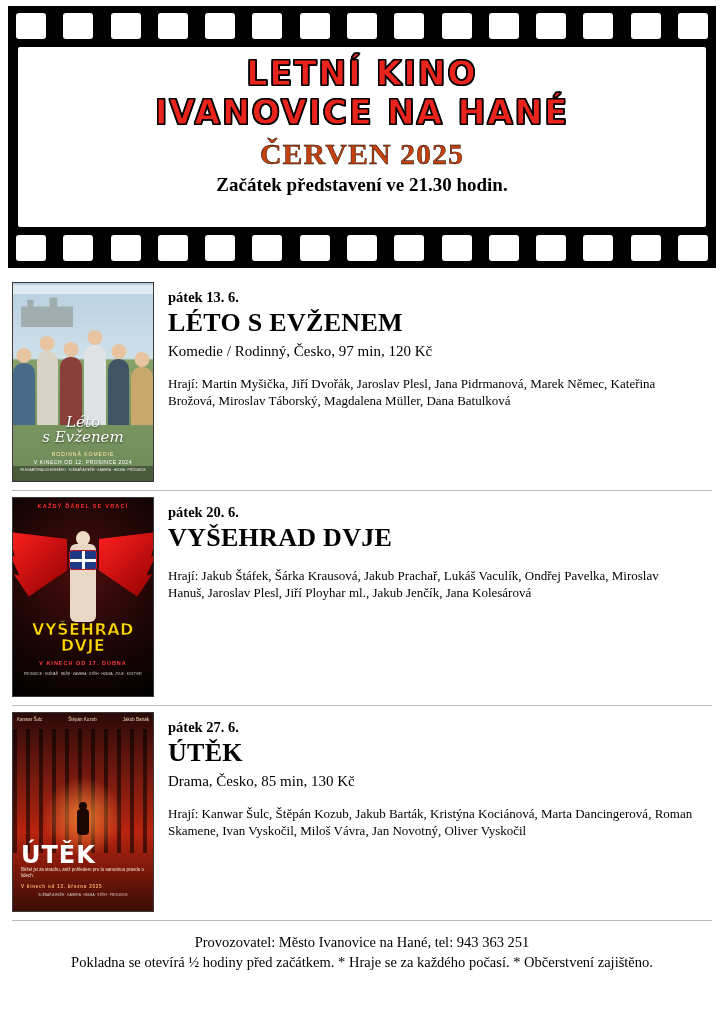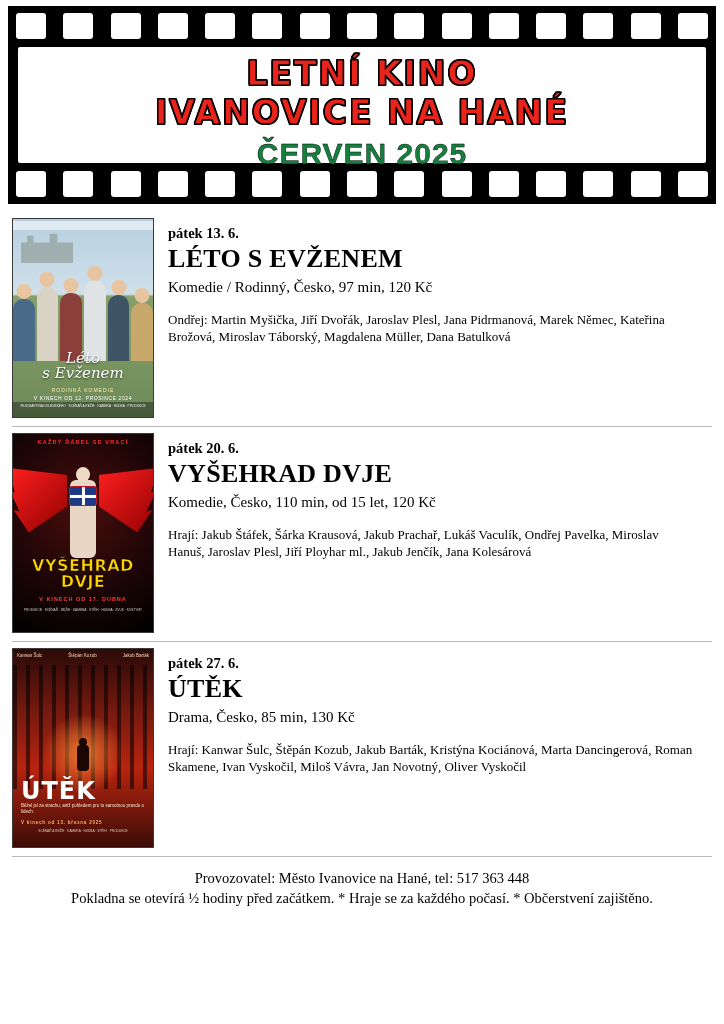--- a/index.html
+++ b/index.html
@@ -18,21 +18,21 @@
     position: relative;
     width: 724px;
     height: 1024px;
   }
 
   
   .filmstrip {
     position: relative;
     margin: 6px 8px 0 8px;
     background: #000;
-    height: 198px;
+    height: 262px;
     box-sizing: border-box;
     padding: 0;
   }
   .perf-row {
     position: absolute;
     left: 0;
     width: 100%;
     height: 26px;
     display: flex;
     justify-content: space-between;
@@ -75,27 +75,27 @@
   }
   .title-line1 {
     font-size: 33px;
     line-height: 38px;
   }
   .title-line2 {
     font-size: 33px;
     line-height: 40px;
   }
   .month-line {
-    font-family: Liberation Sans, sans-serif;
+    font-family: Liberation Serif, serif;
     font-weight: bold;
     font-size: 30px;
     line-height: 38px;
     letter-spacing: 1px;
     -webkit-text-stroke: 0.4px #000;
-    color: #15803d;
+    color: #c2410c;
     margin-top: 2px;
   }
   .start-line {
     font-family: "Liberation Serif", serif;
     font-weight: bold;
     font-size: 19px;
     line-height: 24px;
     margin-top: 0;
   }
 
@@ -382,21 +382,21 @@
             <div>s Evženem</div>
           </div>
         <div class="tagline">RODINNÁ KOMEDIE</div>
         <div class="datebar">V KINECH OD 12. PROSINCE 2024</div>
         <div class="credits">FILM MARTINA DOLENSKÉHO · SCÉNÁŘ A REŽIE · KAMERA · HUDBA · PRODUKCE</div>
       </div>
       <div class="info">
         <div class="date">pátek 13. 6.</div>
         <div class="film-title">LÉTO S EVŽENEM</div>
         <div class="meta">Komedie / Rodinný, Česko, 97 min, 120 Kč</div>
-        <div class="cast">Ondřej: Martin Myšička, Jiří Dvořák, Jaroslav Plesl, Jana Pidrmanová, Marek Němec, Kateřina Brožová, Miroslav Táborský, Magdalena Müller, Dana Batulková</div>
+        <div class="cast">Hrají: Martin Myšička, Jiří Dvořák, Jaroslav Plesl, Jana Pidrmanová, Marek Němec, Kateřina Brožová, Miroslav Táborský, Magdalena Müller, Dana Batulková</div>
       </div>
     </div>
 
     <div class="movie">
       <div class="poster p2">
         <div class="toptext">KAŽDÝ ĎÁBEL SE VRACÍ</div>
         <div class="wingL"></div>
         <div class="wingR"></div>
         <div class="figure"></div>
         <div class="shorts"></div>
@@ -405,21 +405,20 @@
             <div>          VYŠEHRAD</div>
             <div>          DVJE</div>
             <div>        </div>
           </div>
         <div class="subdate">V KINECH OD 17. DUBNA</div>
         <div class="credits">PRODUKCE · SCÉNÁŘ · REŽIE · KAMERA · STŘIH · HUDBA · ZVUK · KOSTÝMY</div>
       </div>
       <div class="info">
         <div class="date">pátek 20. 6.</div>
         <div class="film-title">VYŠEHRAD DVJE</div>
-        <div class="meta">Komedie, Česko, 110 min, od 15 let, 120 Kč</div>
         <div class="cast">Hrají: Jakub Štáfek, Šárka Krausová, Jakub Prachař, Lukáš Vaculík, Ondřej Pavelka, Miroslav Hanuš, Jaroslav Plesl, Jiří Ployhar ml., Jakub Jenčík, Jana Kolesárová</div>
       </div>
     </div>
 
     <div class="movie">
       <div class="poster p3">
         <div class="names">
           <span>Kanwar Šulc</span>
           <span>Štěpán Kozub</span>
           <span>Jakub Barták</span>
@@ -437,18 +436,18 @@
         <div class="film-title">ÚTĚK</div>
         <div class="meta">Drama, Česko, 85 min, 130 Kč</div>
         <div class="cast">Hrají: Kanwar Šulc, Štěpán Kozub, Jakub Barták, Kristýna Kociánová, Marta Dancingerová, Roman Skamene, Ivan Vyskočil, Miloš Vávra, Jan Novotný, Oliver Vyskočil</div>
       </div>
     </div>
 
   </div>
 
   <div class="footer">
     <div class="foot-lines">
-      <div>Provozovatel: Město Ivanovice na Hané, tel: 517 363 448</div>
+      <div>Provozovatel: Město Ivanovice na Hané, tel: 943 363 251</div>
       <div>Pokladna se otevírá ½ hodiny před začátkem. * Hraje se za každého počasí. * Občerstvení zajištěno.</div>
     </div>
   </div>
 
 </div>
 
 </body></html>

